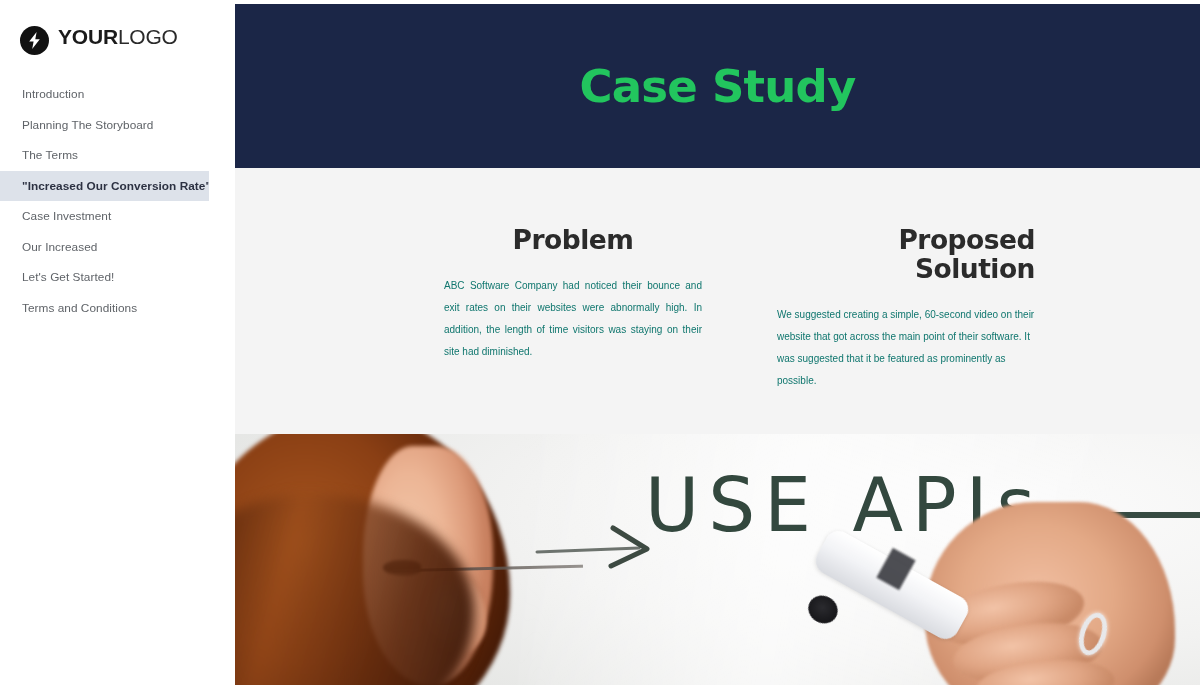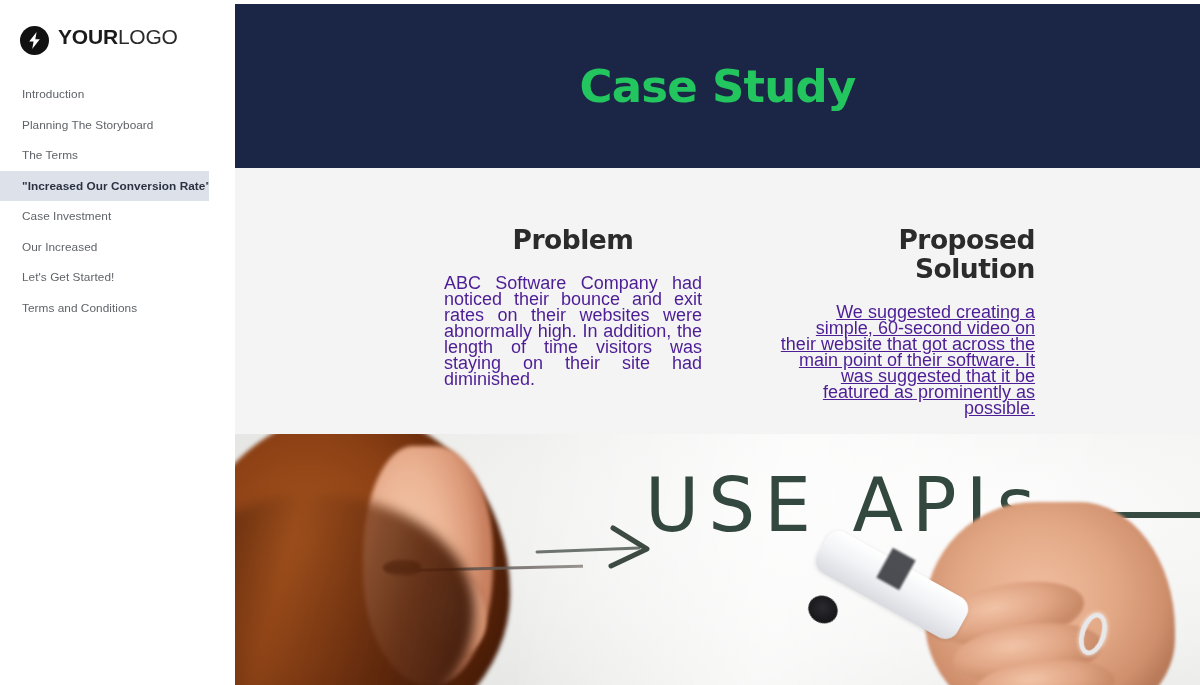--- a/index.html
+++ b/index.html
@@ -135,27 +135,27 @@
     font-weight: 700;
     color: #2b2b2b;
     letter-spacing: -0.5px;
     line-height: 1.1;
     margin-bottom: 21px;
     font-family: "DejaVu Sans", sans-serif;
   }
   .col-left .col-heading { text-align: center; }
   .col-right .col-heading { text-align: right; }
   .col-body {
-    font-size: 18px;
-    line-height: 16px;
-    color: #4c1d95;
+    font-size: 10px;
+    line-height: 22px;
+    color: #0f766e;
     font-family: "Liberation Sans", sans-serif;
   }
   .col-left .col-body { text-align: justify; }
-  .col-right .col-body { text-align: right; text-decoration: underline; }
+  .col-right .col-body { text-align: left; }
 
   
   .photo {
     position: absolute;
     left: 235px;
     top: 434px;
     width: 965px;
     height: 251px;
     overflow: hidden;
     background: #e9e9e7;

